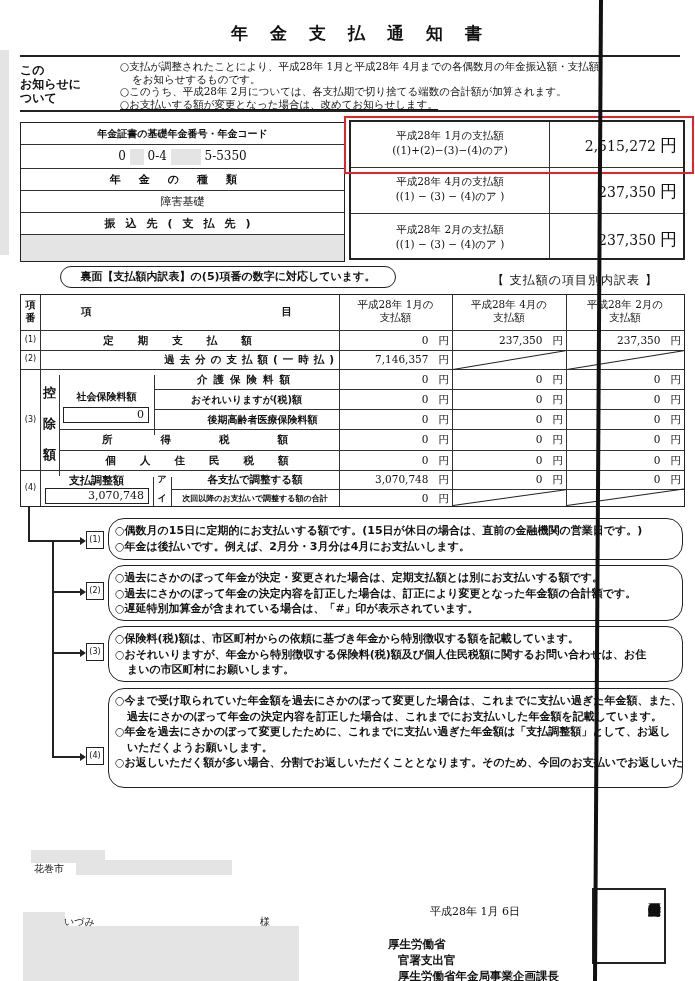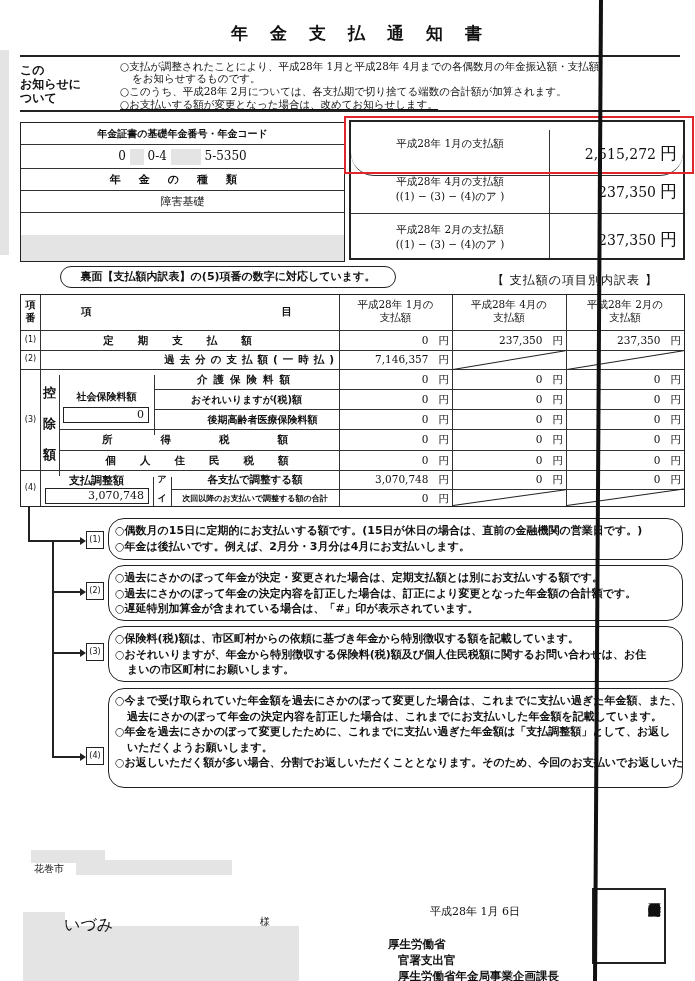--- a/index.html
+++ b/index.html
@@ -14,21 +14,21 @@
   .doc-title { position: absolute; left: 0; top: 22px; width: 695px; text-align: center;
     font-size: 17px; font-weight: bold; letter-spacing: 22px; padding-left: 40px; }
 
   
   .notice { position: absolute; left: 20px; top: 55px; width: 660px; height: 57px;
     border-top: 2px solid #222; border-bottom: 2px solid #222; }
   .notice-label { position: absolute; left: 0; top: 6px; width: 88px; text-align: left;
     font-size: 12px; font-weight: bold; line-height: 14px; }
   .notice-text { position: absolute; left: 100px; top: 3px; width: 560px; font-size: 10.5px; line-height: 12.5px; }
   .notice-text div { white-space: nowrap; }
-  .notice-text .indent { padding-left: 12px; font-family: Liberation Mono, monospace; }
+  .notice-text .indent { padding-left: 12px; }
   .notice-text .ul { text-decoration: underline; }
 
   
   .info-table { position: absolute; left: 20px; top: 122px; width: 325px; height: 140px;
     border: 1.5px solid #222; }
   .info-row { position: absolute; left: 0; width: 100%; border-bottom: 1px solid #333;
     text-align: center; font-size: 11px; }
   .info-row.bold { font-weight: bold; }
   .spaced { letter-spacing: 18px; }
 
@@ -67,21 +67,21 @@
   .tree-line { position: absolute; background: #222; }
   .tree-arrow { position: absolute; width: 0; height: 0; border-top: 4px solid transparent; border-bottom: 4px solid transparent; border-left: 6px solid #222; }
   .num-box { position: absolute; width: 18px; height: 18px; border: 1.2px solid #222; font-size: 8px; text-align: center; line-height: 16px; }
   .expl { position: absolute; left: 108px; width: 575px; border: 1.5px solid #222; border-radius: 16px;
     font-size: 11px; font-weight: bold; line-height: 15.5px; padding: 4px 6px; }
   .expl div { white-space: nowrap; }
   .expl .indent { padding-left: 12px; }
 
   
   .footer-city { position: absolute; left: 34px; top: 862px; font-size: 10px; }
-  .footer-name { position: absolute; left: 64px; top: 915px; font-size: 16px; }
+  .footer-name { position: absolute; left: 64px; top: 915px; font-size: 10px; }
   .footer-sama { position: absolute; left: 260px; top: 915px; font-size: 10px; }
   .footer-date { position: absolute; left: 430px; top: 904px; font-size: 11px; font-family: "DejaVu Serif", serif; }
   .footer-issuer { position: absolute; left: 388px; top: 920px; font-size: 11.5px; font-weight: bold; line-height: 16px; margin-top: 16px; }
   .footer-issuer div:nth-child(2) { padding-left: 10px; }
   .footer-issuer div:nth-child(3) { padding-left: 10px; }
   .stamp { position: absolute; left: 592px; top: 888px; width: 74px; height: 76px; border: 2px solid #222;
     font-size: 13px; line-height: 14px; writing-mode: vertical-rl; padding: 3px; letter-spacing: 0; font-family: "DejaVu Serif", serif; }
 
   
   .scan-line { position: absolute; left: 599px; top: 0; width: 4px; height: 981px; background: #111; transform: rotate(0.35deg); transform-origin: top; }
@@ -111,27 +111,29 @@
   <div class="info-row bold" style="top:0;height:22px;line-height:21px;font-size:10px;">年金証書の基礎年金番号・年金コード</div>
   <div class="info-row serif" style="top:22px;height:24px;line-height:23px;font-size:12px;">
     <span>0</span>
     <span style="display:inline-block;width:14px;height:16px;background:#e4e4e4;vertical-align:middle;"></span>
     <span>0-4</span>
     <span style="display:inline-block;width:30px;height:16px;background:#e4e4e4;vertical-align:middle;"></span>
     <span>5-5350</span>
   </div>
   <div class="info-row bold spaced" style="top:46px;height:22px;line-height:21px;">年金の種類</div>
   <div class="info-row serif" style="top:68px;height:22px;line-height:21px;">障害基礎</div>
+  <div class="info-row bold" style="top:90px;height:22px;line-height:21px;letter-spacing:10px;">振込先(支払先)</div>
   <div class="redact" style="left:0;top:112px;width:100%;height:26px;"></div>
 </div>
 
 <div class="pay-table">
-  <div class="pay-row" style="top:8px;border-radius:23px;">
+  <div class="pay-row" style="top:0;">
     <div class="pay-label serif">
       <div>平成28年 1月の支払額</div>
+      <div>((1)+(2)−(3)−(4)のア)</div>
     </div>
     <div class="pay-mid"></div>
     <div class="pay-amt serif"><span>2,515,272</span><span class="yen">円</span></div>
   </div>
   <div class="pay-row" style="top:46px;">
     <div class="pay-label serif">
       <div>平成28年 4月の支払額</div>
       <div>((1) − (3) − (4)のア )</div>
     </div>
     <div class="pay-mid"></div>

